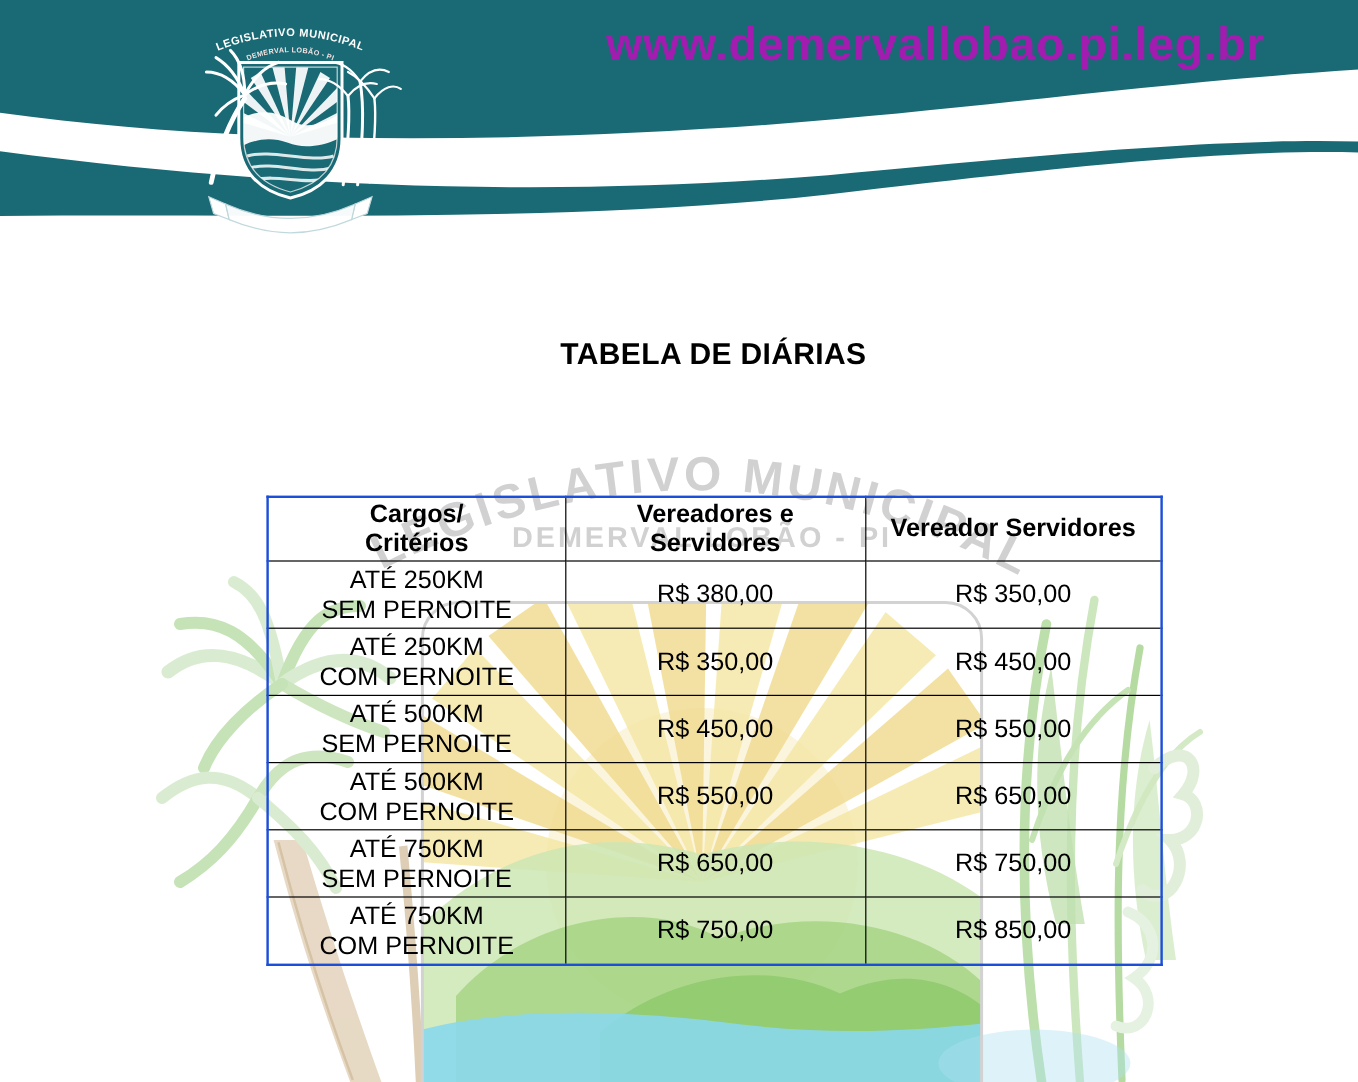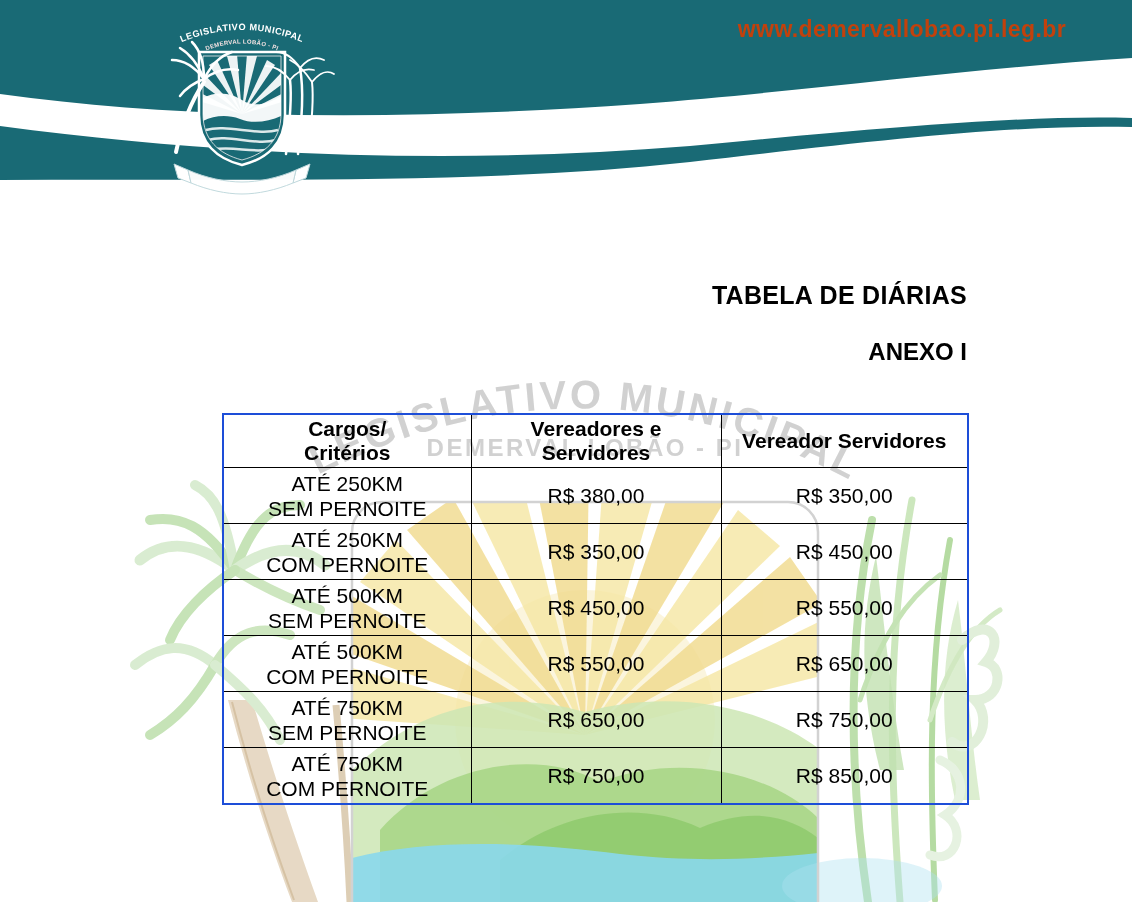--- a/index.html
+++ b/index.html
@@ -1,24 +1,24 @@
 <!DOCTYPE html>
 <html><head>
 <meta charset="utf-8">
 <style>
   html,body{margin:0;padding:0;background:#fff;}
   .canvas{position:relative;width:1132px;height:902px;background:#ffffff;overflow:hidden;
           font-family:"Liberation Sans",sans-serif;}
   .layer{position:absolute;left:0;top:0;}
-  .doc-title{position:absolute;left:222px;width:745px;text-align:right;
+  .doc-title{position:absolute;left:222px;width:745px;text-align:center;
              font-weight:bold;color:#000;}
   #t1{top:281px;font-size:25px;letter-spacing:.3px;}
   #t2{top:338px;font-size:24px;}
-  .site-url{position:absolute;top:16px;right:66px;color:#c2410c;font-weight:bold;
-            font-size:23px;letter-spacing:.4px;z-index:6;}
+  .site-url{position:absolute;top:16px;right:78px;color:#a21caf;font-weight:bold;
+            font-size:39px;letter-spacing:.4px;z-index:6;}
   table.diarias{position:absolute;left:222px;top:413px;width:745px;z-index:3;
                 border-collapse:collapse;table-layout:fixed;background:transparent;
                 border:2px solid #1d4ed8;}
   .diarias th,.diarias td{border:1.6px solid #000;text-align:center;vertical-align:middle;
                 white-space:pre-line;padding:0;color:#000;}
   .diarias th{height:52px;font-size:21px;font-weight:bold;line-height:24px;}
   .diarias td{height:55px;font-size:21px;font-weight:normal;line-height:25px;}
   svg.wm{z-index:1;}
   svg.hdr{z-index:4;}
   svg.logo{position:absolute;left:136px;top:2px;z-index:5;}
@@ -95,21 +95,20 @@
 
     <rect x="352" y="502" width="466" height="430" rx="30" fill="none" stroke="#D2D2D2" stroke-width="2.5"></rect>
 
     <text font-size="40" font-weight="bold" fill="#C6C6C6" letter-spacing="3" opacity="0.8">
       <textPath href="#wmArc" startOffset="50%" text-anchor="middle">LEGISLATIVO MUNICIPAL</textPath>
     </text>
     <text x="585" y="456" text-anchor="middle" font-size="24" font-weight="bold" fill="#C9C9C9" letter-spacing="2.5" opacity="0.85">DEMERVAL LOBÃO - PI</text>
   </svg>
 
   <div class="doc-title" id="t1">TABELA DE DIÁRIAS</div>
-  <div class="doc-title" id="t2">ANEXO I</div>
 
   <table class="diarias">
     <colgroup>
         <col style="width:248px">
         <col style="width:250px">
         <col style="width:247px">
       </colgroup>
     <thead>
       <tr>
         <th>Cargos/

